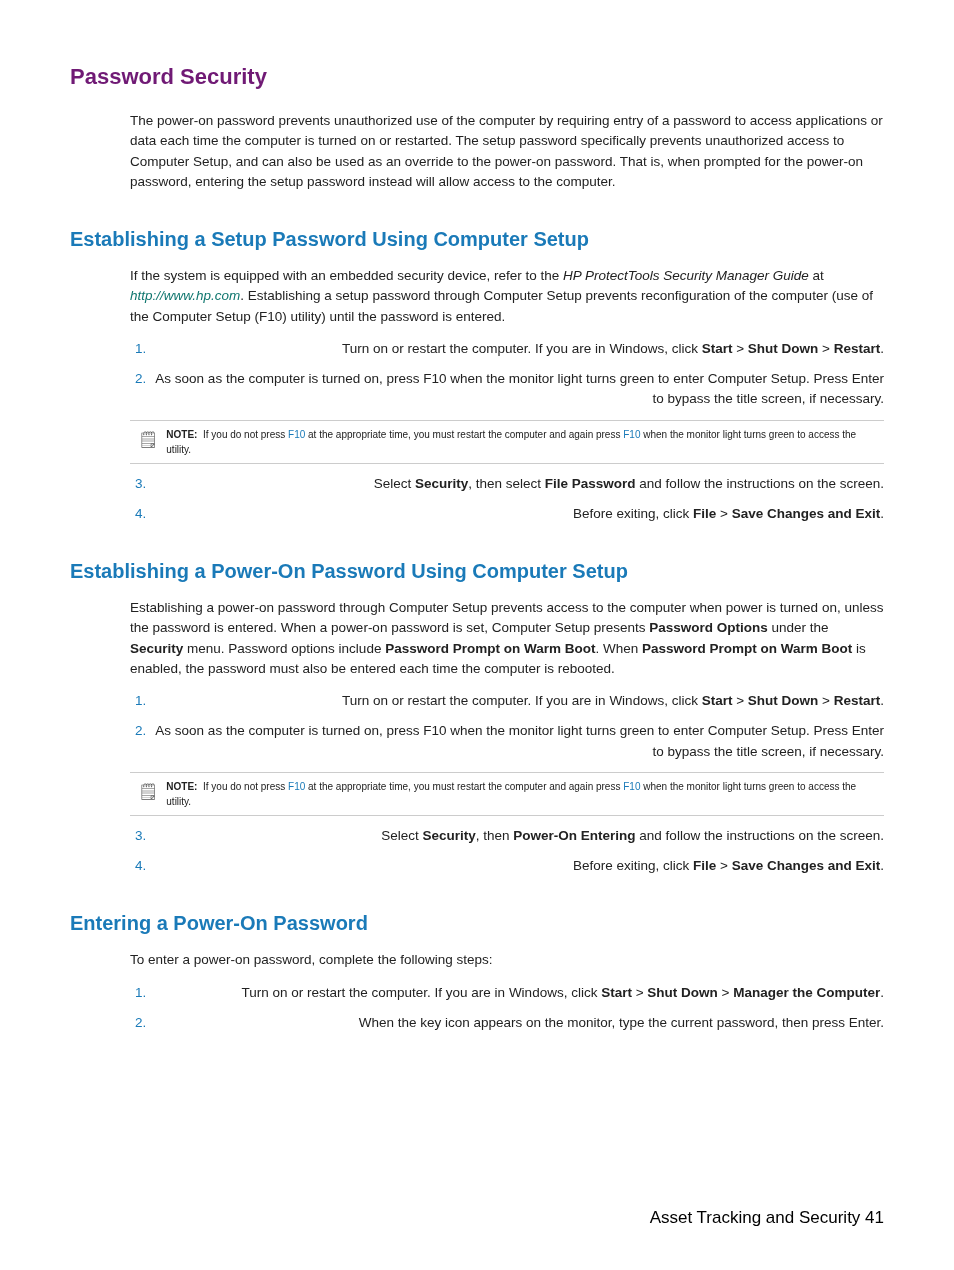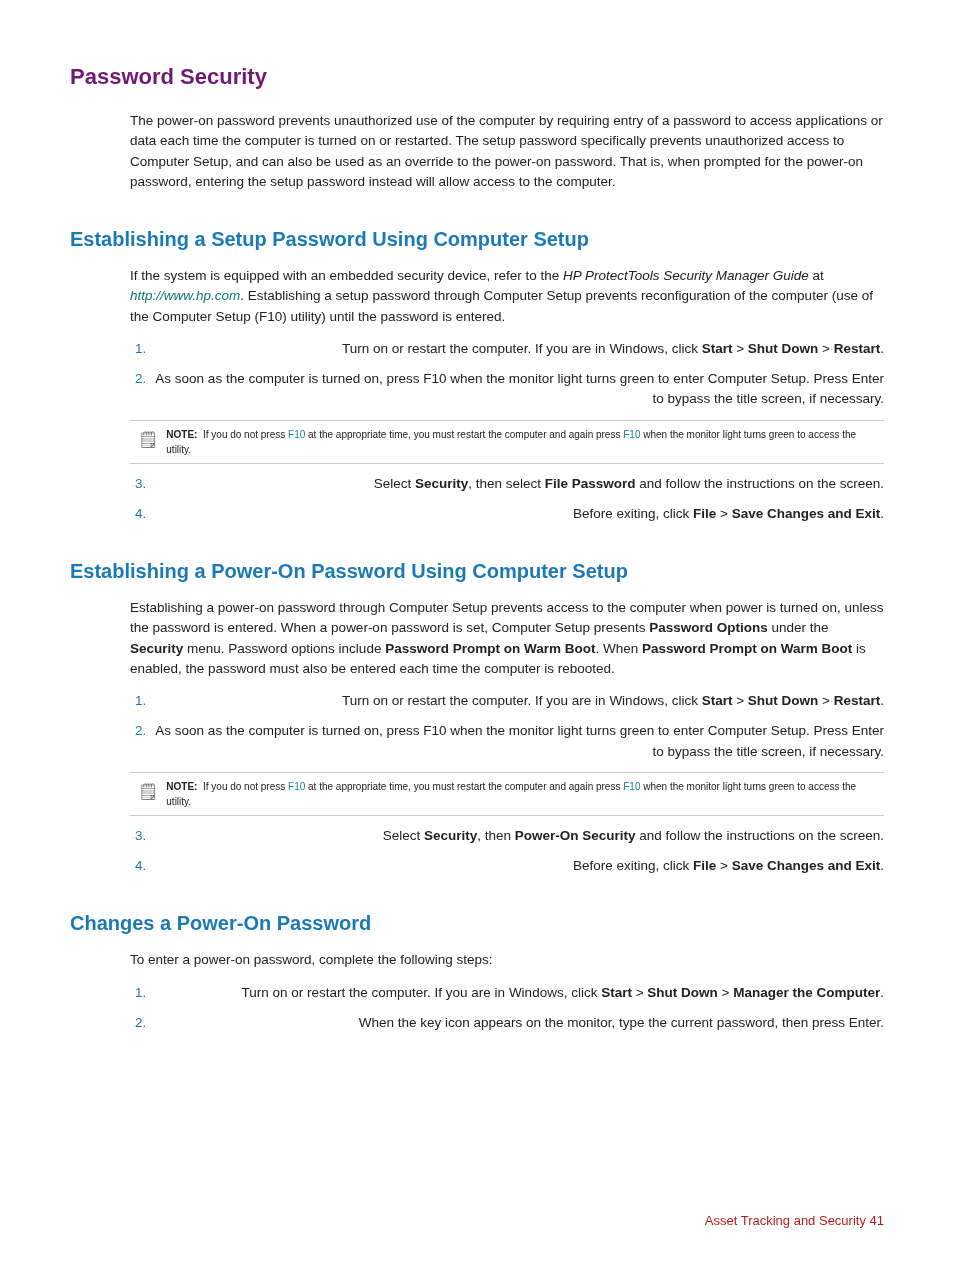--- a/index.html
+++ b/index.html
@@ -76,22 +76,22 @@
       font-size: 10px;
       color: #222;
     }
     .note-label {
       font-weight: bold;
     }
     .footer {
       position: absolute;
       bottom: 40px;
       right: 70px;
-      font-size: 13px;
-      color: #b91c1c;
+      font-size: 17px;
+      color: #000000;
     }
   </style>
 </head>
 <body>
 
 <h1 class="page-title">Password Security</h1>
 
 <div class="body-indent">
   <p>The power-on password prevents unauthorized use of the computer by requiring entry of a password to access applications or data each time the computer is turned on or restarted. The setup password specifically prevents unauthorized access to Computer Setup, and can also be used as an override to the power-on password. That is, when prompted for the power-on password, entering the setup password instead will allow access to the computer.</p>
 </div>
@@ -140,28 +140,28 @@
   </li>
 </ol>
 
 <div class="note-box">
   <span class="note-icon">🗒</span>
   <span class="note-text"><span class="note-label">NOTE:</span>&nbsp;&nbsp;If you do not press <span class="blue">F10</span> at the appropriate time, you must restart the computer and again press <span class="blue">F10</span> when the monitor light turns green to access the utility.</span>
 </div>
 
 <ol class="steps" start="3">
   <li>
-    <span>Select <b>Security</b>, then <b>Power-On Security</b> and follow the instructions on the screen.</span>
+    <span>Select <b>Security</b>, then <b>Power-On Entering</b> and follow the instructions on the screen.</span>
   </li>
   <li>
     <span>Before exiting, click <b>File</b> &gt; <b>Save Changes and Exit</b>.</span>
   </li>
 </ol>
 
-<h2 class="section-heading">Changes a Power-On Password</h2>
+<h2 class="section-heading">Entering a Power-On Password</h2>
 
 <div class="body-indent">
   <p>To enter a power-on password, complete the following steps:</p>
 </div>
 
 <ol class="steps">
   <li>
     <span>Turn on or restart the computer. If you are in Windows, click <b>Start</b> &gt; <b>Shut Down</b> &gt; <b>Manager the Computer</b>.</span>
   </li>
   <li>

